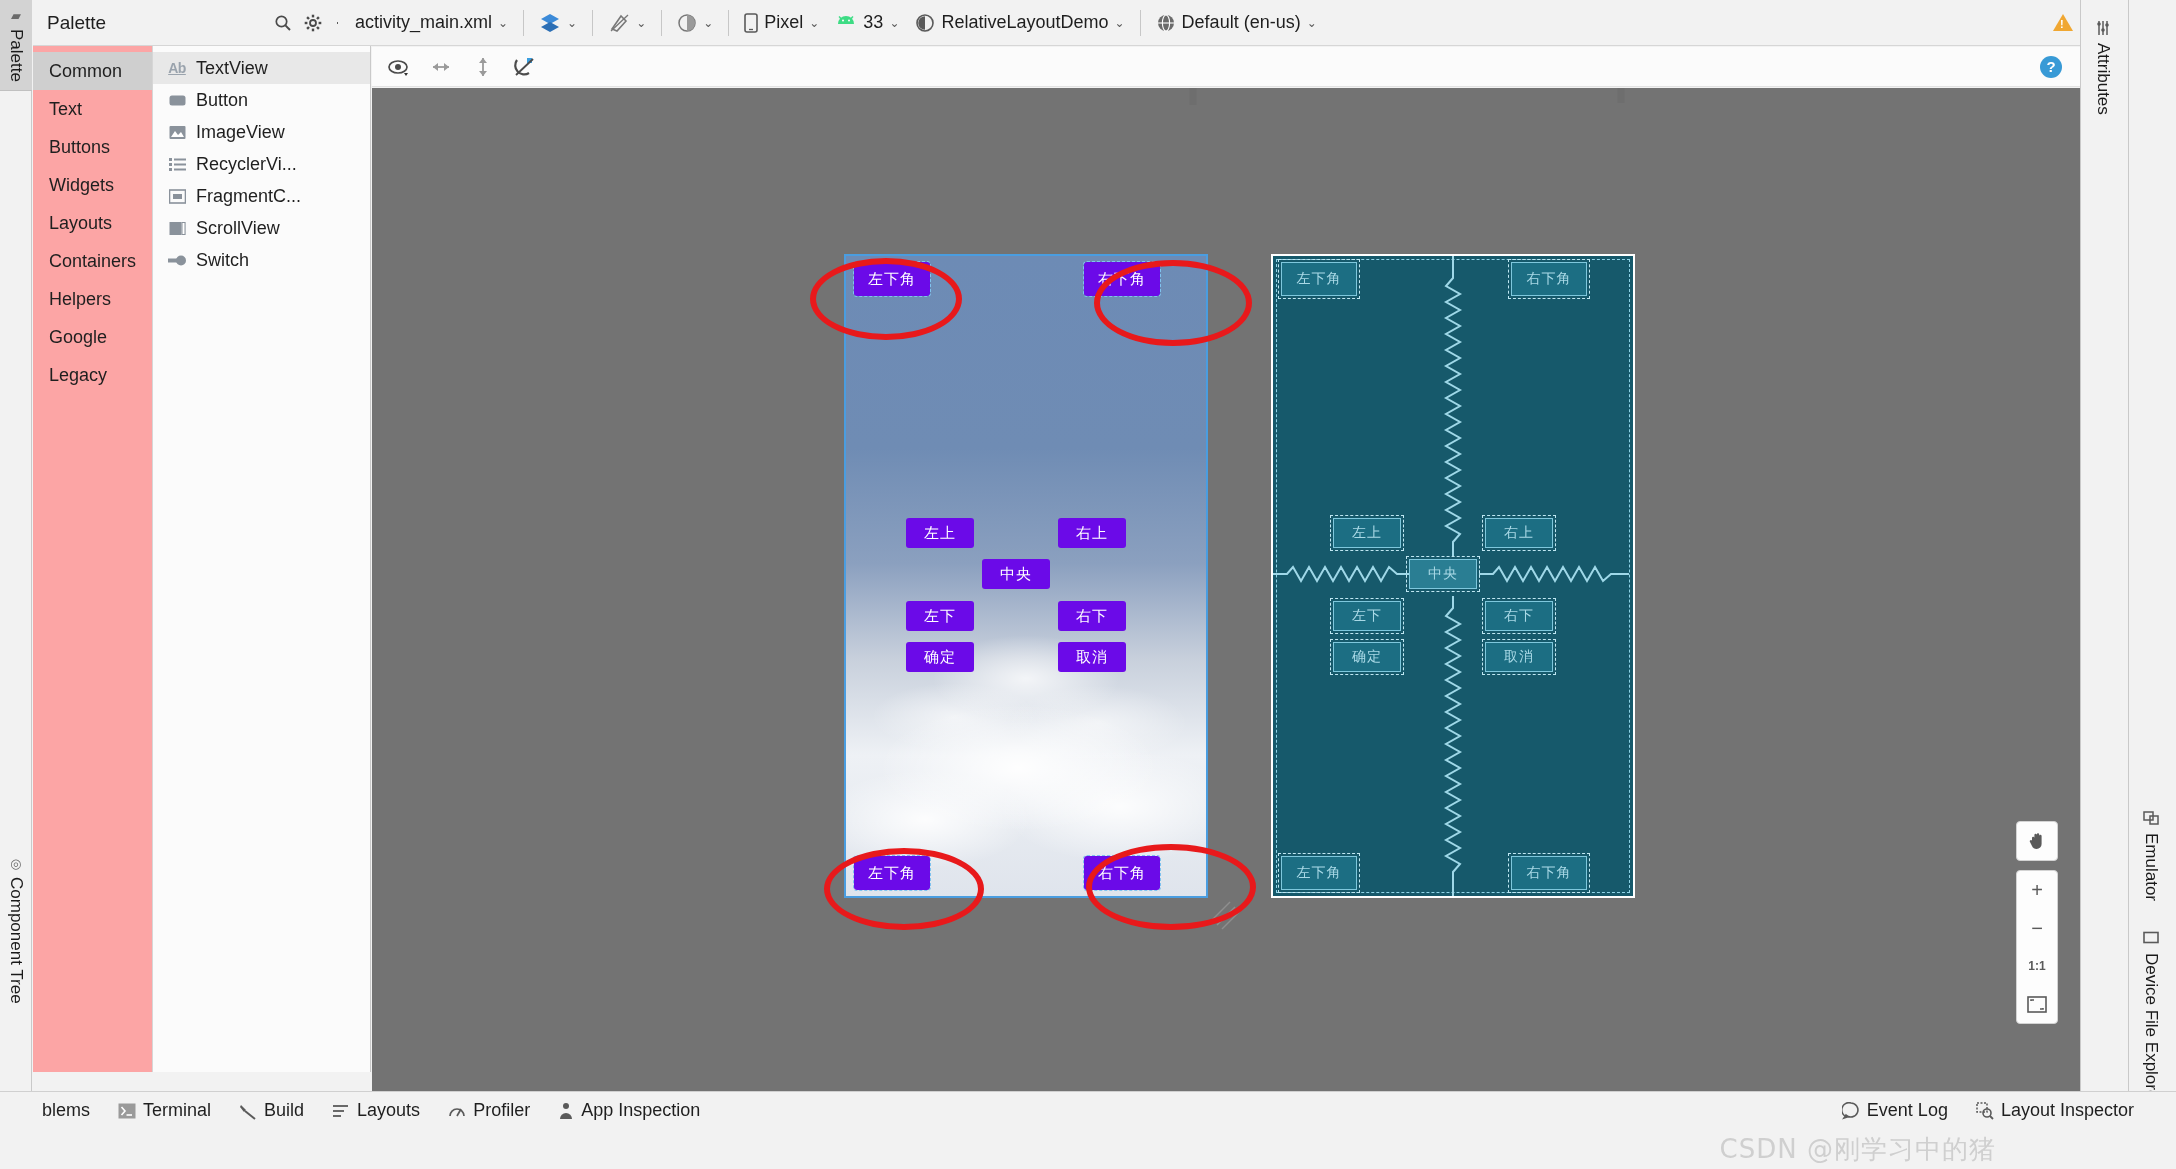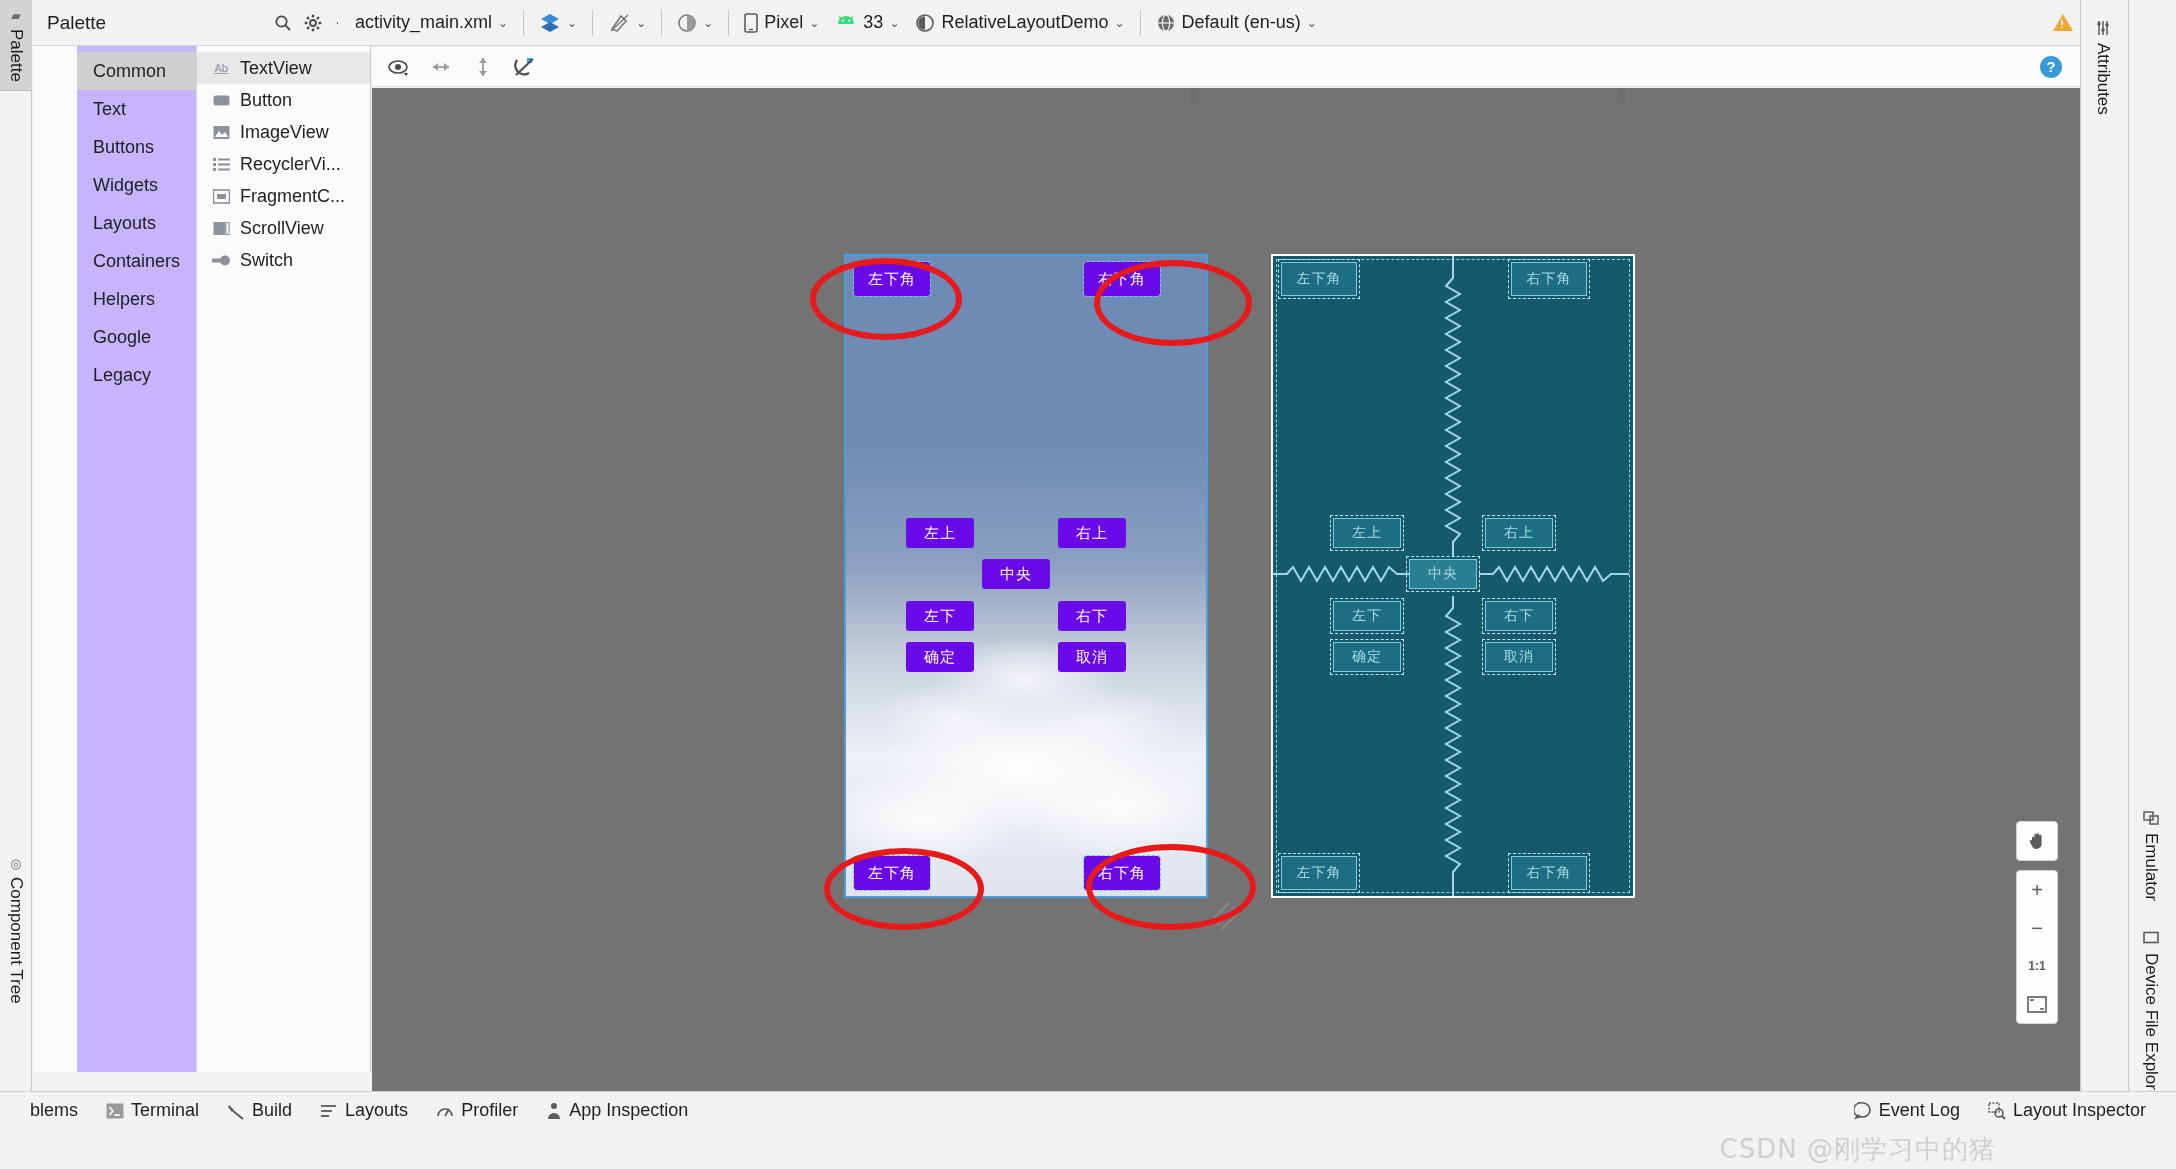--- a/index.html
+++ b/index.html
@@ -40,41 +40,40 @@
     border-bottom: 1px solid #d6d6d6;
   }
   #palette-title { font-size: 19px; color: #1f1f1f; flex: 1; }
   .hdr-ico {
     width: 30px; height: 30px; display: flex; align-items: center;
     justify-content: center; color: #4a4a4a; cursor: pointer;
   }
   .hdr-ico svg { display: block; }
   #palette-body { display: flex; height: calc(100% - 46px); }
   #palette-cats {
-    width: 120px; background: #c4b5fd; border-right: 1px solid #d6d6d6;
+    width: 120px; background: #fca5a5; border-right: 1px solid #d6d6d6;
     padding-top: 6px;
-    margin-left: 44px;
   }
   .cat-item {
     height: 38px; display: flex; align-items: center;
     padding-left: 16px; font-size: 18px; color: #1f1f1f; cursor: pointer;
   }
   .cat-item.sel { background: #cfcfcf; }
   #palette-items { flex: 1; background: #fbfbfb; padding-top: 6px; }
   .pal-item {
     height: 32px; display: flex; align-items: center; gap: 9px;
     padding-left: 14px; font-size: 18px; color: #1f1f1f; cursor: pointer;
   }
   .pal-item.sel { background: #e8e8e8; }
   .pal-item.sel .pal-lbl { color: #1f1f1f; }
   .pal-ico {
     width: 20px; height: 18px; flex: 0 0 20px;
     display: flex; align-items: center; justify-content: center;
   }
-  .pal-ab { font-size: 11px; color: #9aa3ad; font-weight: bold; letter-spacing: -0.5px; text-decoration: underline;}
+  .pal-ab { font-size: 14px; color: #9aa3ad; font-weight: bold; letter-spacing: -0.5px; text-decoration: underline;}
 
   
   #editor-toolbar {
     position: absolute; left: 338px; top: 0; right: 96px; height: 46px;
     background: #f2f2f2; border-bottom: 1px solid #d6d6d6;
     display: flex; align-items: center; padding-left: 10px; gap: 2px;
   }
   .tb-item {
     display: flex; align-items: center; gap: 6px; height: 32px;
     padding: 0 7px; font-size: 18px; color: #1f1f1f; cursor: pointer;
@@ -194,21 +193,21 @@
     justify-content: flex-start;
   }
   #tab-attributes { position: absolute; top: 10px; left: 12px; }
   #tab-emulator { position: absolute; top: 800px; left: 12px; }
   #tab-dfe { position: absolute; top: 920px; left: 12px; }
 
   
   #tool-window-bar {
     position: absolute; left: 0; bottom: 40px; width: 2176px; height: 38px;
     background: #f2f2f2; border-top: 1px solid #d0d0d0;
-    display: flex; align-items: center; padding: 0 16px;
+    display: flex; align-items: center; padding: 0 28px;
   }
   .twb-item {
     display: flex; align-items: center; gap: 7px; height: 30px;
     padding: 0 14px; font-size: 18px; color: #1f1f1f; cursor: pointer;
     white-space: nowrap;
   }
   .twb-spacer { flex: 1; }
   #status-bar {
     position: absolute; left: 0; bottom: 0; width: 2176px; height: 40px;
     background: #f2f2f2; border-top: 1px solid #d8d8d8;

